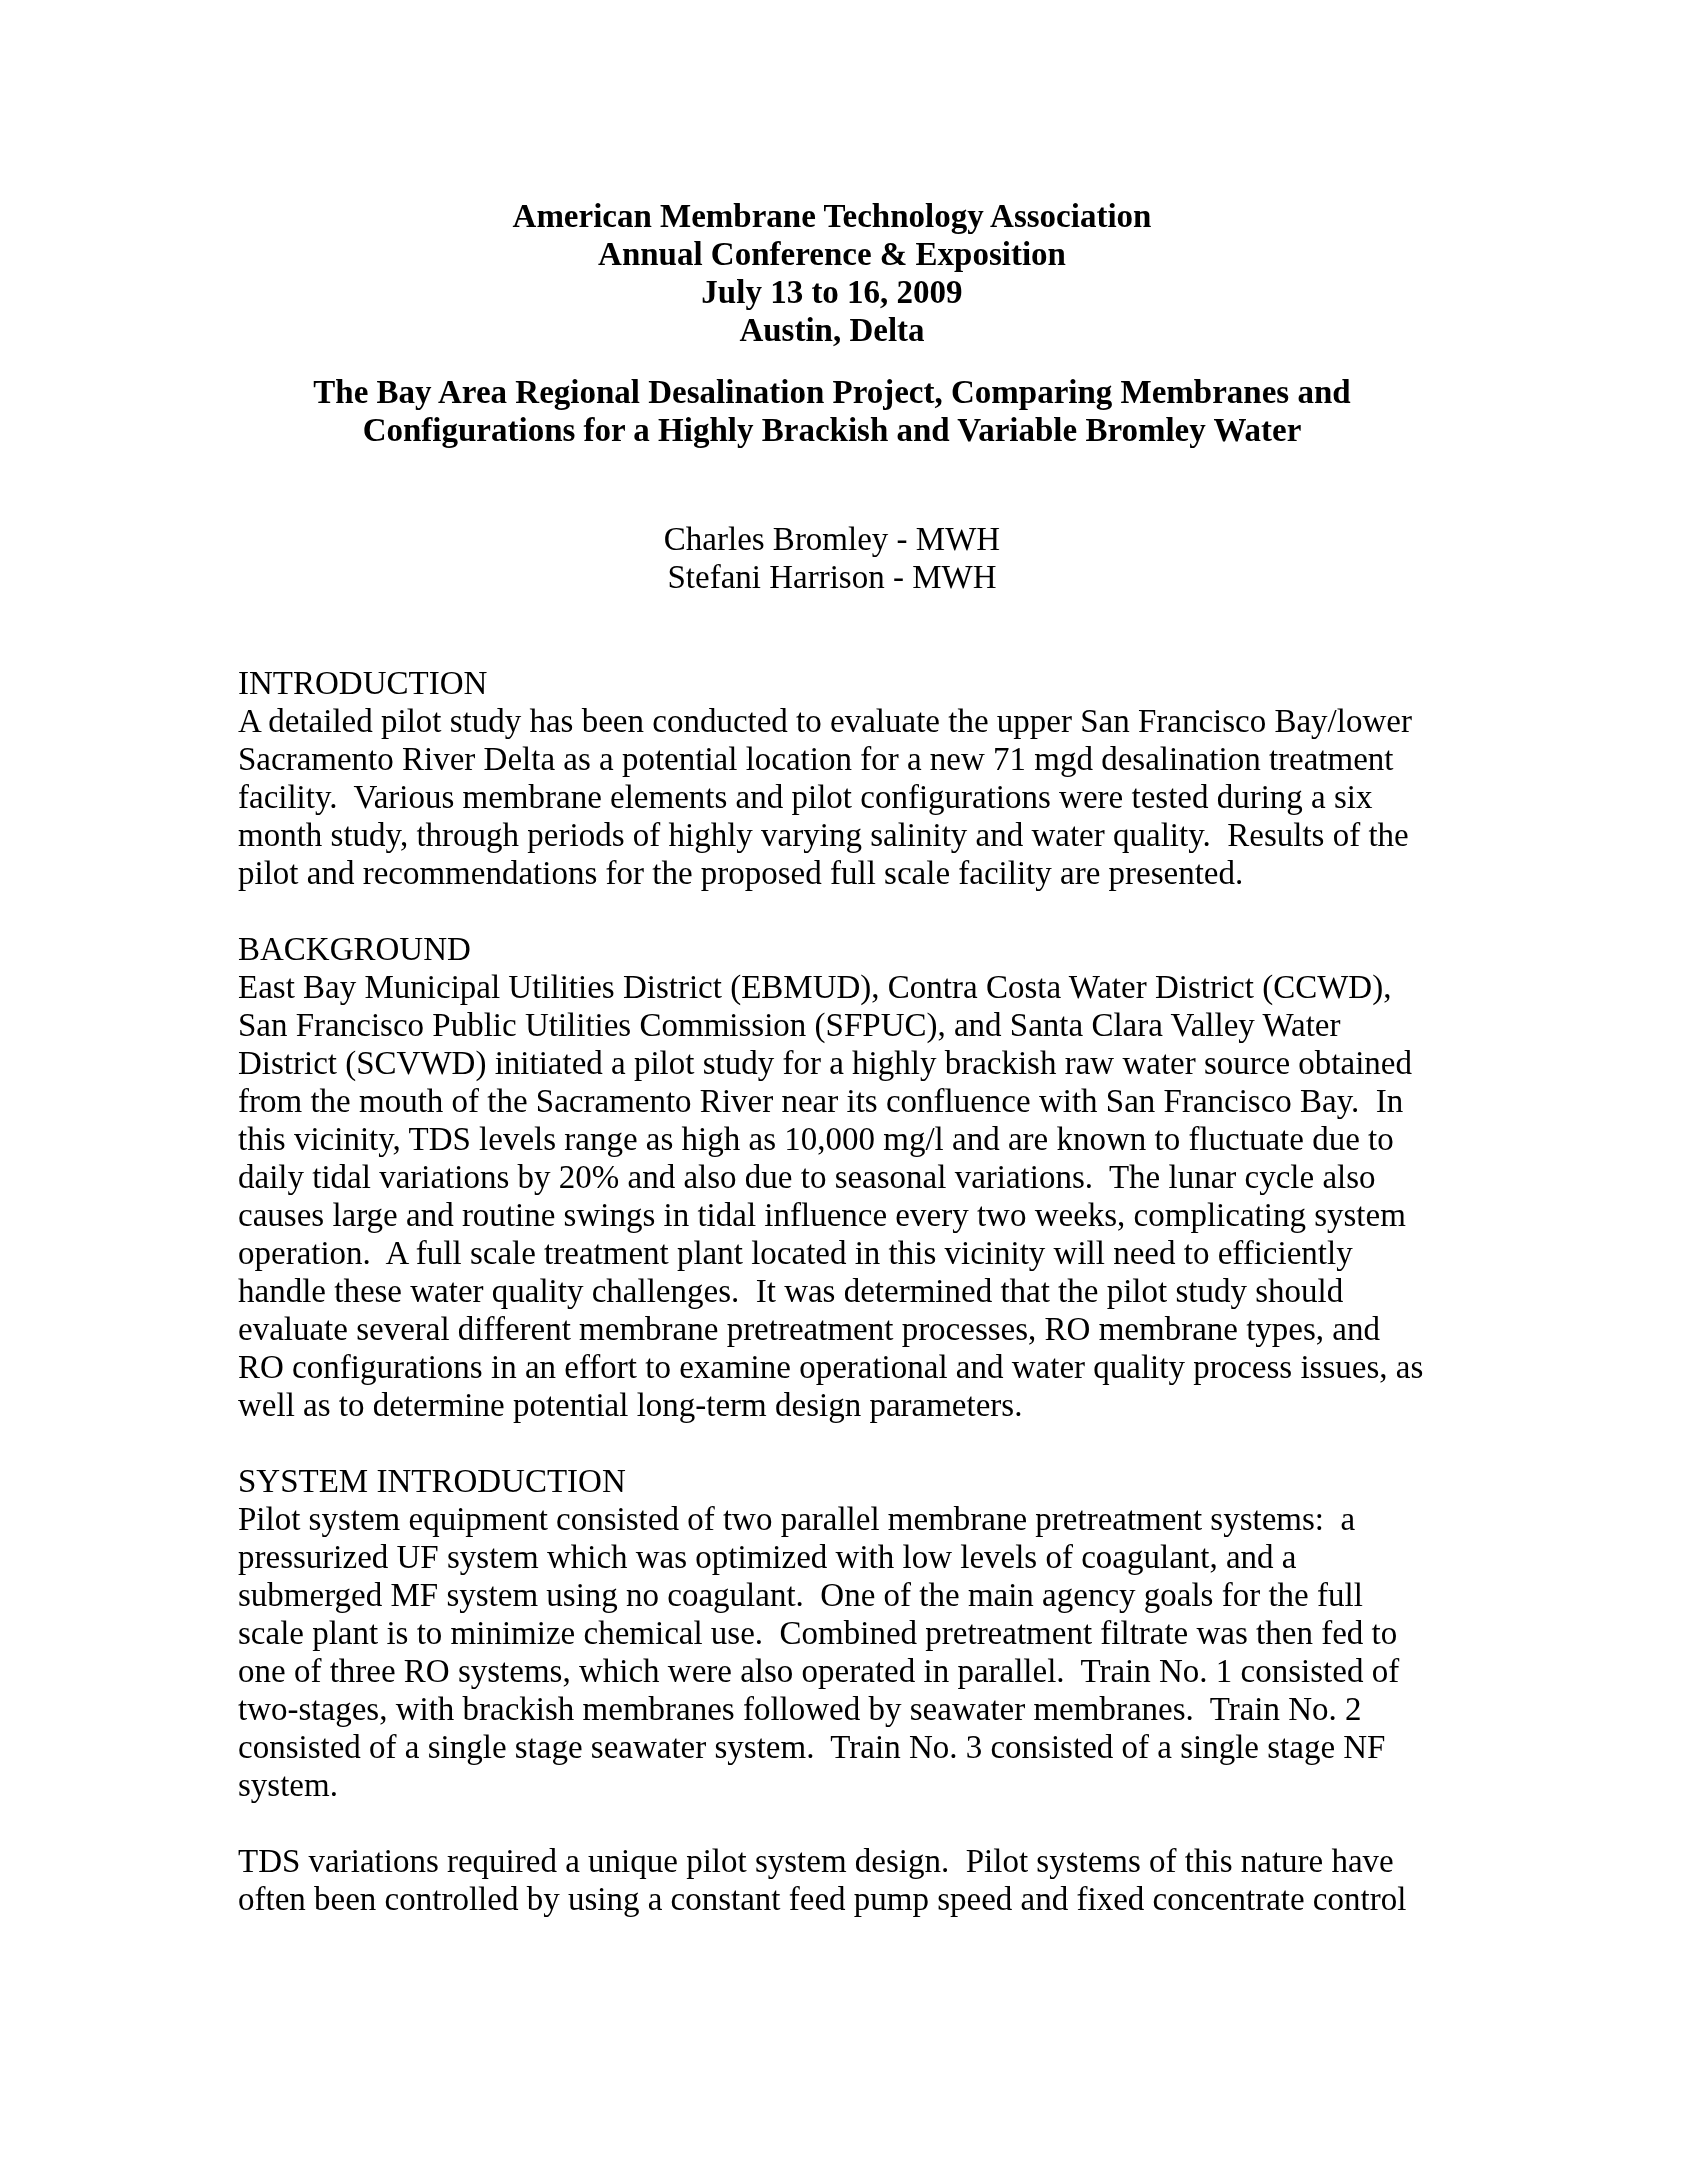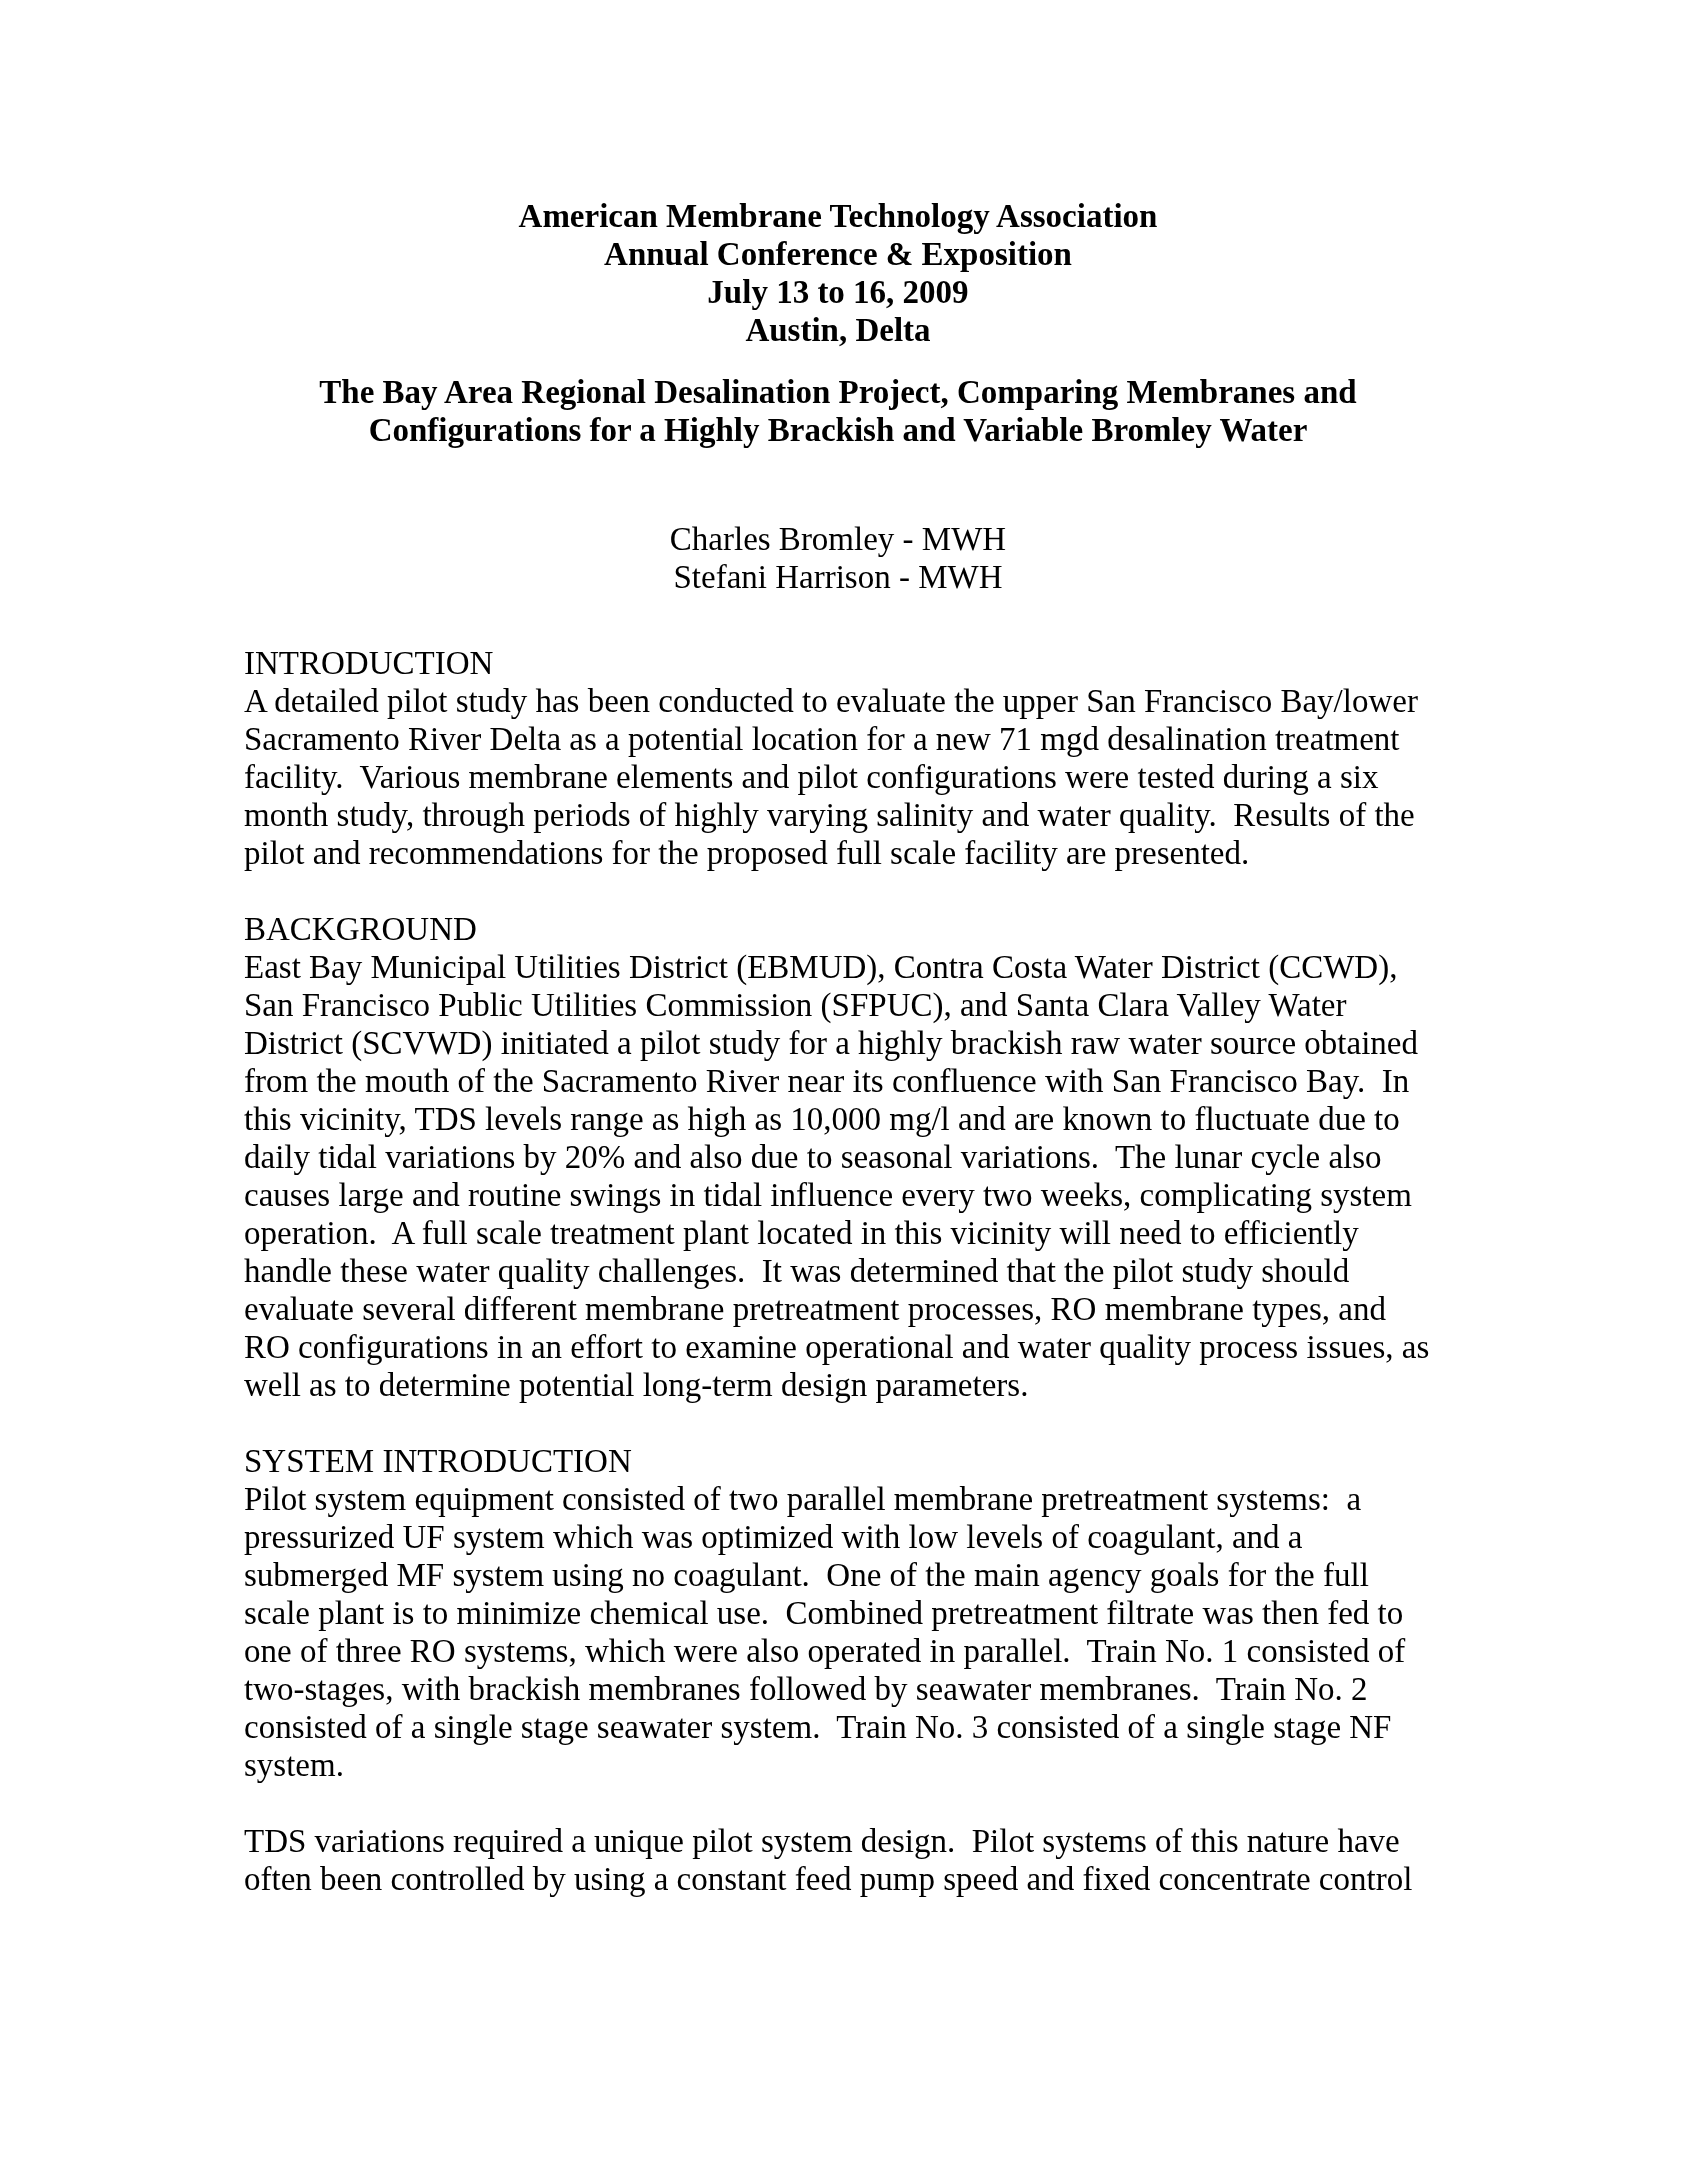--- a/index.html
+++ b/index.html
@@ -13,30 +13,30 @@
     height: 2178px;
     background: #ffffff;
     overflow: hidden;
     font-family: "Liberation Serif", "DejaVu Serif", serif;
     font-size: 33px;
     line-height: 38px;
     color: #000000;
   }
   .content {
     position: absolute;
-    left: 244px;
+    left: 238px;
     top: 197px;
     width: 1188px;
     font-family: Liberation Serif, serif;
   }
   .centered { text-align: center; }
   .bold { font-weight: bold; }
   .paper-title { margin-top: 24px; }
   .authors { margin-top: 71px; }
-  .sections { margin-top: 48px; }
+  .sections { margin-top: 68px; }
   .section-heading {
     margin: 0;
     font-weight: normal;
   }
   .para {
     white-space: pre-wrap;
     margin: 0 0 38px 0;
     width: 1218px;
   }
 </style>

